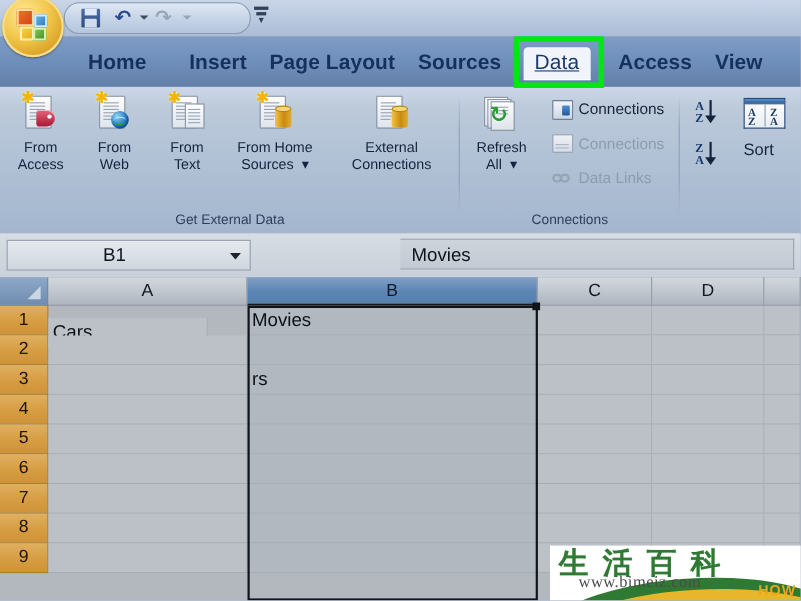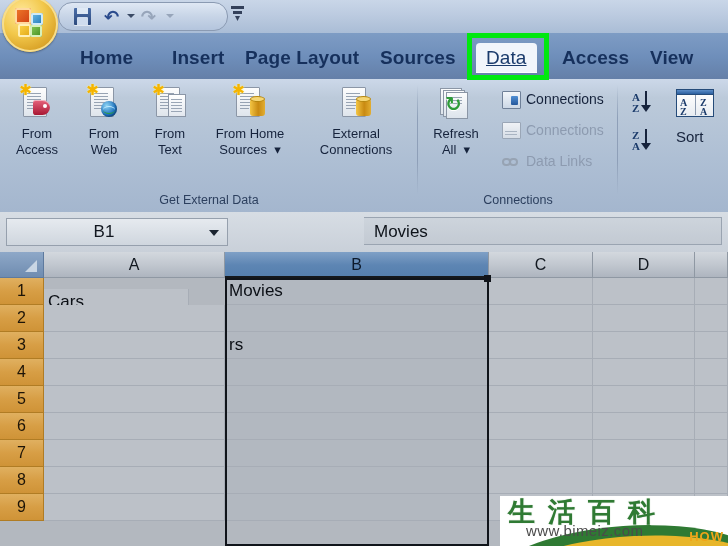--- a/index.html
+++ b/index.html
@@ -239,21 +239,21 @@
     background:#ffffff;overflow:hidden;
   }
   .wm-cn{
     position:absolute;left:8px;top:-2px;width:212px;height:32px;
     font-family:"DejaVu Sans",sans-serif;font-size:27px;letter-spacing:13px;
     color:#2f7a33;font-weight:bold;white-space:nowrap;
     text-shadow:0 0 1px rgba(47,122,51,.5);
   }
   .wm-url{
     position:absolute;left:26px;top:26px;font-size:15px;color:#4b4b4b;
-    font-family:Liberation Sans, sans-serif;letter-spacing:.4px;
+    font-family:Liberation Serif, serif;letter-spacing:.4px;
   }
   .wm-swoosh1{position:absolute;left:-20px;bottom:-34px;width:290px;height:54px;background:#2f7a33;border-radius:50%/100% 100% 0 0;transform:rotate(-4deg);}
   .wm-swoosh2{position:absolute;left:-10px;bottom:-40px;width:290px;height:50px;background:#e8b62a;border-radius:50%/100% 100% 0 0;transform:rotate(-3deg);}
   .wm-how{position:absolute;right:4px;bottom:2px;font-size:13px;color:#f0a519;font-weight:bold;letter-spacing:1px;}
 </style>
 </head>
 <body>
 
 <div id="app">
 

